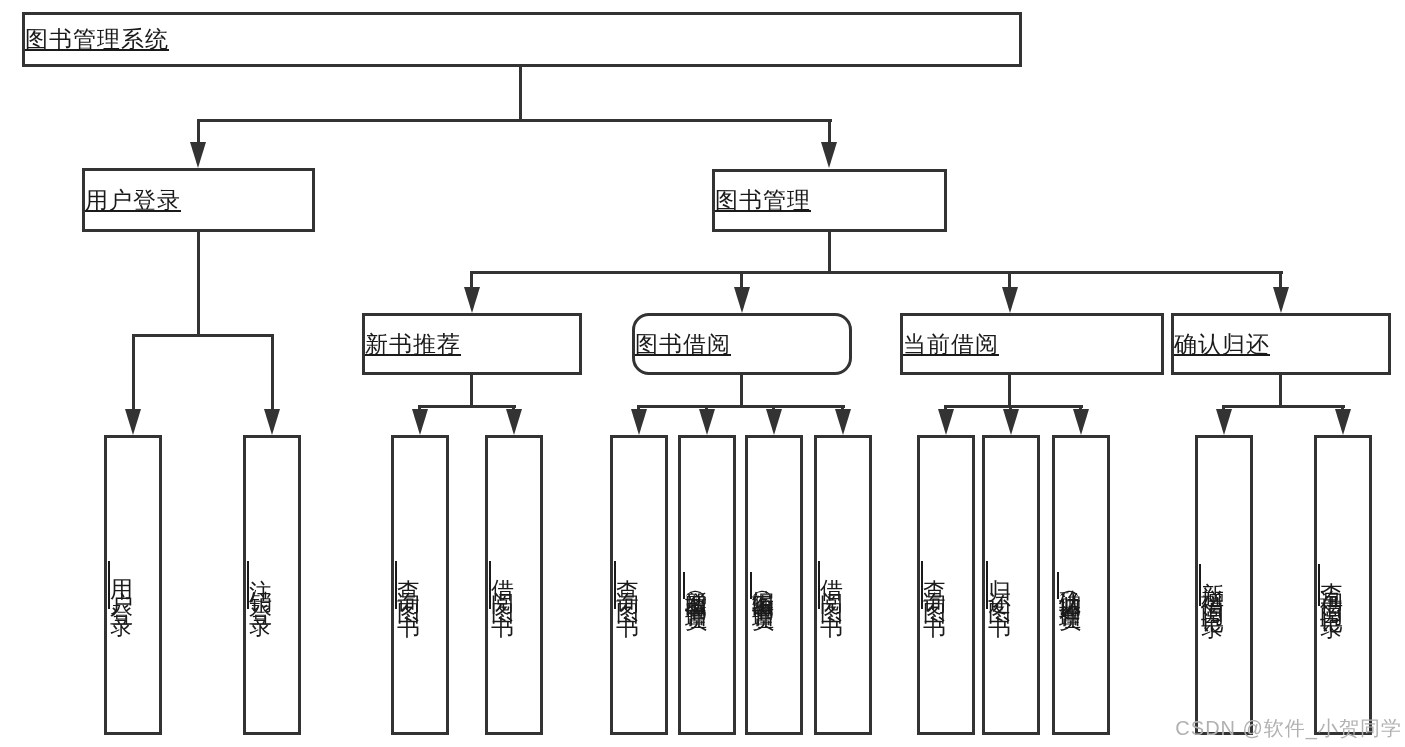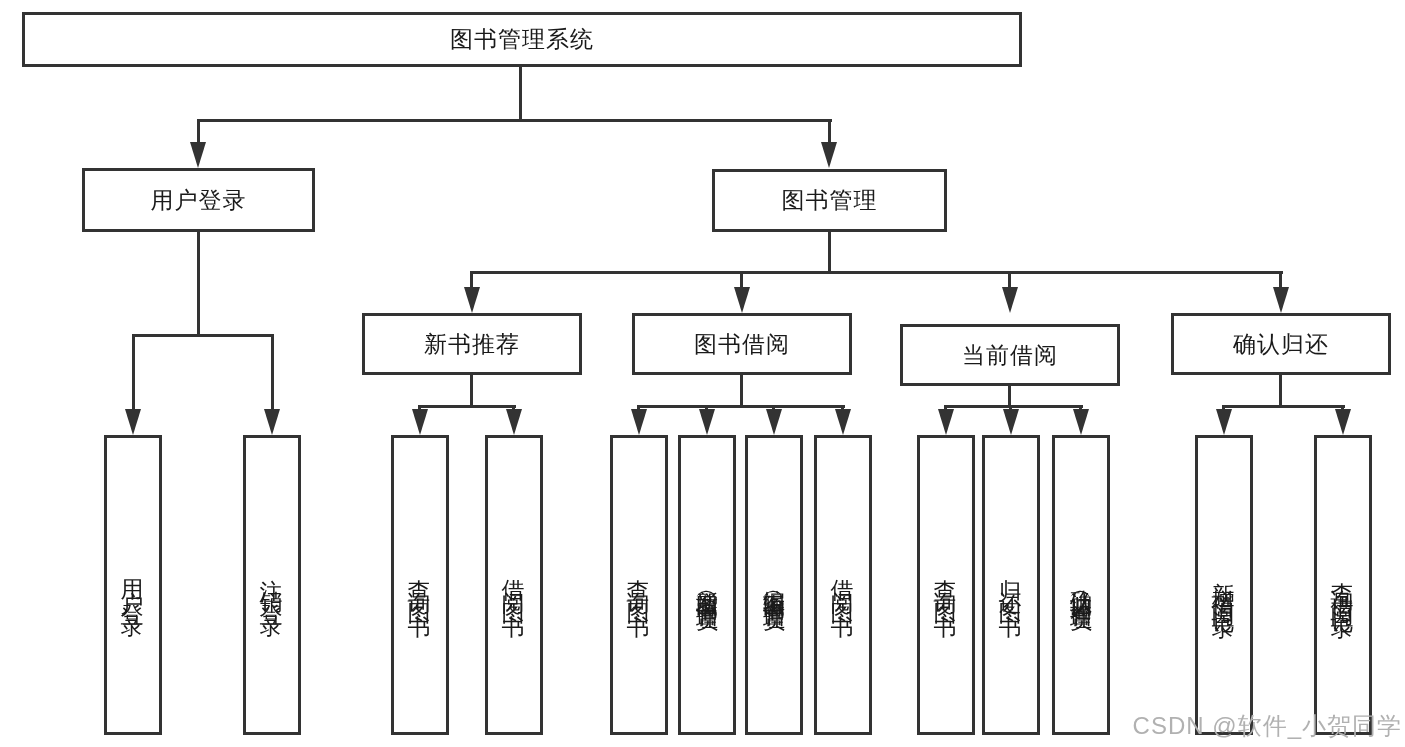--- a/index.html
+++ b/index.html
@@ -1,31 +1,31 @@
 <!DOCTYPE html>
 <html style="--line: #333333; --text: #1a1a1a; --fill: #ffffff; --bg: #ffffff;"><head>
 <meta charset="utf-8">
 <style>
   :root { --line:#333333; --text:#1a1a1a; --fill:#ffffff; --bg:#ffffff; }
   * { margin:0; padding:0; box-sizing:border-box; }
   body { background:var(--bg); font-family:"Liberation Sans", sans-serif; }
   .canvas { position:relative; width:1405px; height:747px; background:var(--bg); overflow:hidden; }
   .box { position:absolute; background:var(--fill); border:3px solid var(--line);
-         display:flex; align-items:center; justify-content:center;
-         color:var(--text); font-size:23px; letter-spacing:1px; }
+         display:flex; align-items:center; 
+         color:var(--text); font-size:23px; letter-spacing:1px;text-decoration:underline; }
   .leaf { width:58px; top:435px; height:300px; }
   .leaf .vtext { writing-mode:vertical-rl; text-orientation:mixed; letter-spacing:12px; }
   .leaf .vtext.len6 { letter-spacing:7px; }
   .leaf .vtext.len9 { letter-spacing:3px; font-size:22px; }
   .vl { position:absolute; width:3px; background:var(--line); }
   .hl { position:absolute; height:3px; background:var(--line); }
   .arrow { position:absolute; width:0; height:0;
            border-left:8px solid transparent; border-right:8px solid transparent;
            border-top:26px solid var(--line); }
-  .watermark { position:absolute; right:3px; bottom:5px; font-size:24px;
+  .watermark { position:absolute; right:3px; bottom:5px; font-size:20px;
                color:#b1b1b1; letter-spacing:1px; z-index:50; }
 </style>
 </head>
 <body>
 
 <div class="canvas">
 
   <div class="vl" style="left:519px; top:67px; height:53px;"></div>
   <div class="hl" style="left:197px; top:119px; width:635px;"></div>
   <div class="vl" style="left:197px; top:119px; height:25px;"></div>
@@ -92,24 +92,24 @@
   <div class="box" style="left:82px; top:168px; width:233px; height:64px;">
     <span>用户登录</span>
   </div>
   <div class="box" style="left:362px; top:313px; width:220px; height:62px;">
     <span>新书推荐</span>
   </div>
 
   <div class="box" style="left:712px; top:169px; width:235px; height:63px;">
     <span>图书管理</span>
   </div>
-  <div class="box" style="left:632px; top:313px; width:220px; height:62px;">
+  <div class="box" style="left:632px; top:313px; width:220px; height:62px;border-radius:17px;">
     <span>图书借阅</span>
   </div>
-  <div class="box" style="left:900px; top:324px; width:220px; height:62px;">
+  <div class="box" style="left:900px; top:313px; width:264px; height:62px;">
     <span>当前借阅</span>
   </div>
   <div class="box" style="left:1171px; top:313px; width:220px; height:62px;">
     <span>确认归还</span>
   </div>
 
   <div class="box leaf" style="left:104px;">
     <span class="vtext">用户登录</span>
   </div>
   <div class="box leaf" style="left:243px;">

